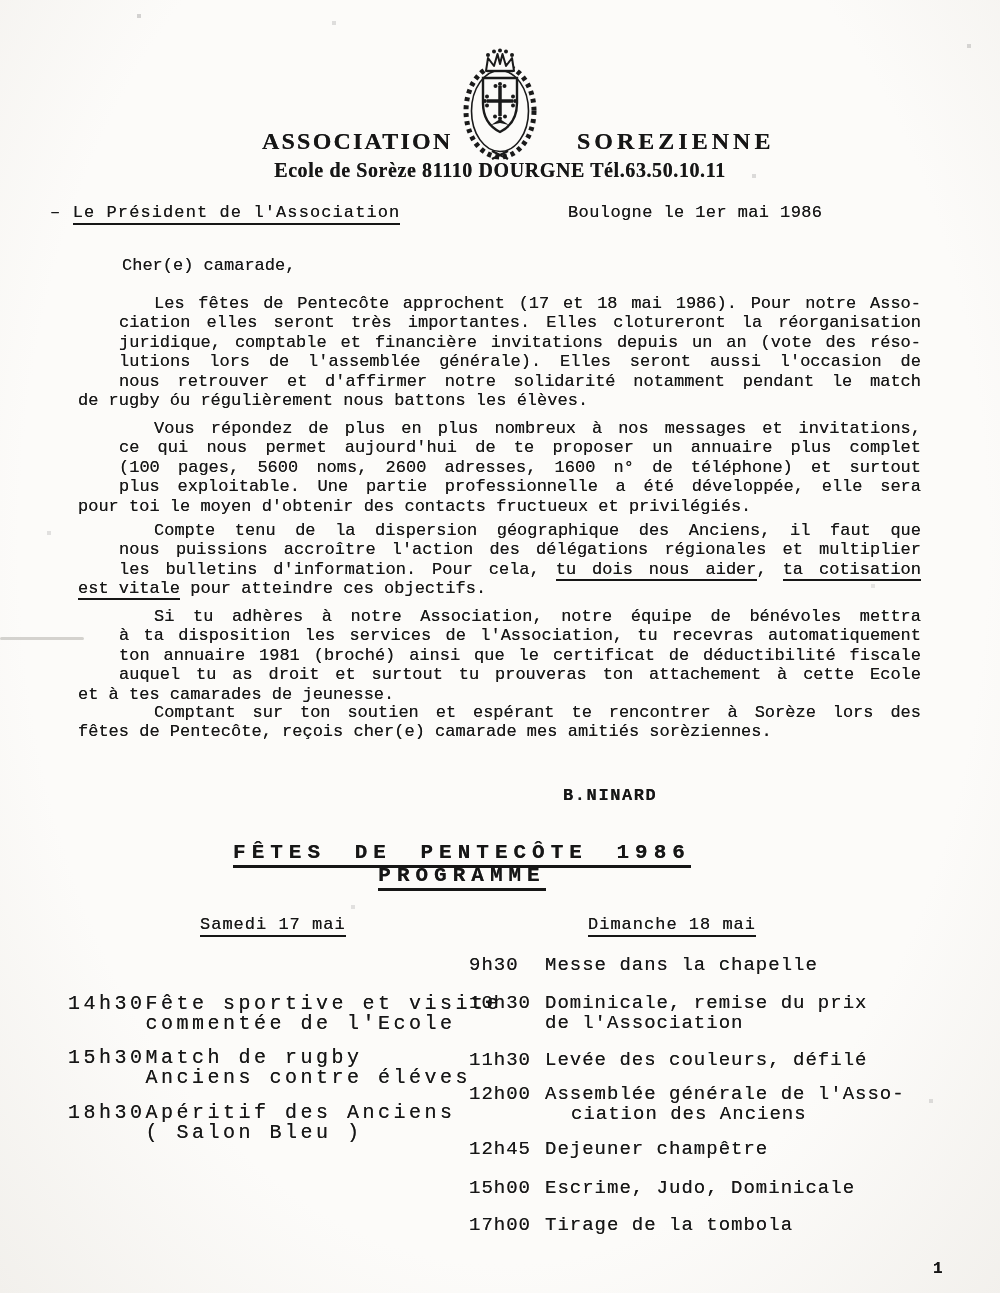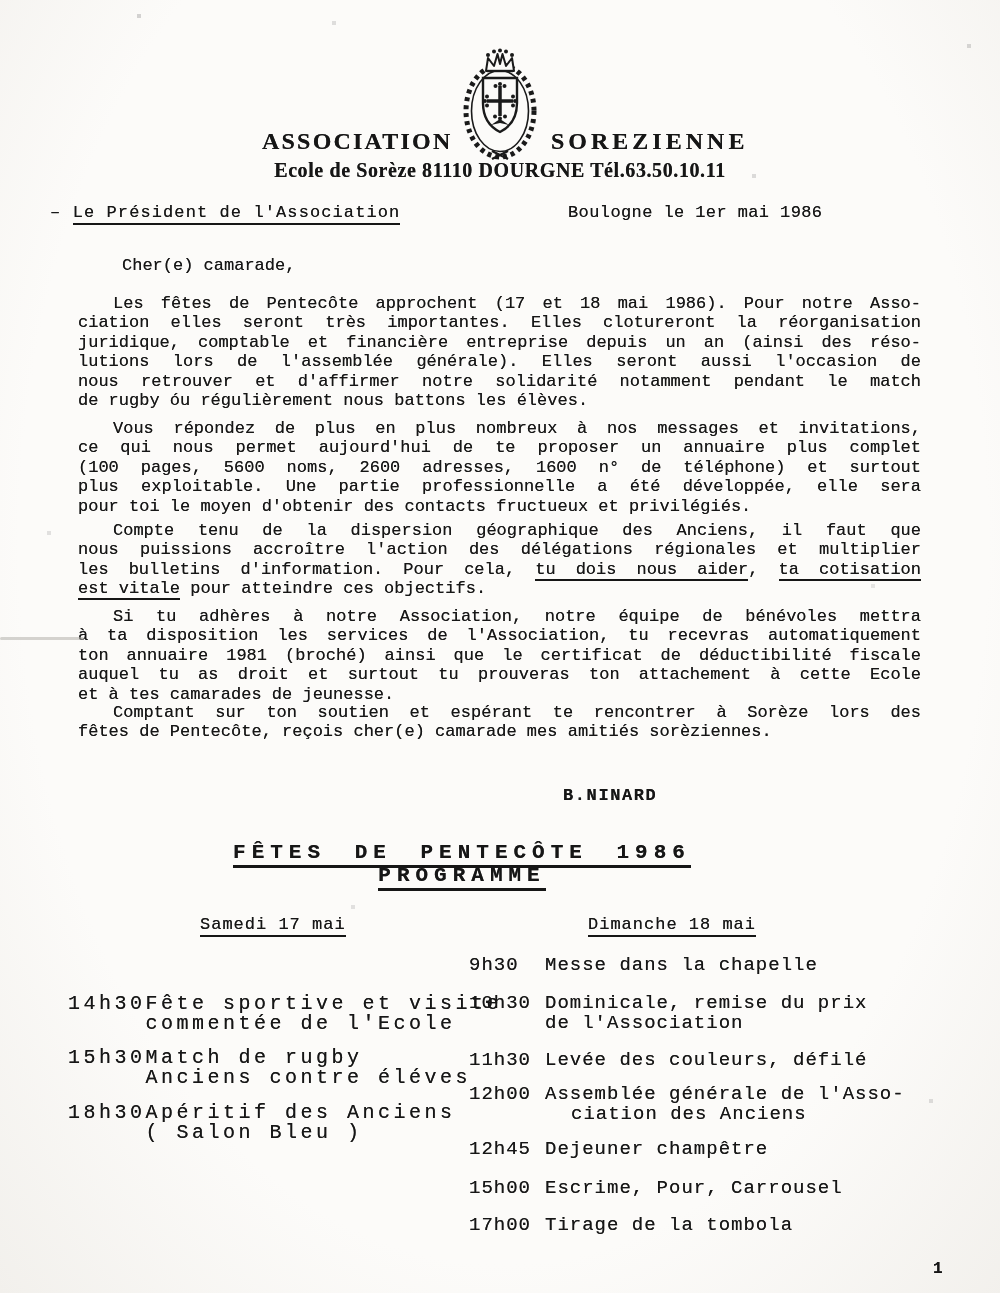--- a/index.html
+++ b/index.html
@@ -8,33 +8,33 @@
     background:radial-gradient(ellipse at 50% 42%, #fcfbf9 68%, #f2f0ec 100%);
     font-family:"Liberation Mono","DejaVu Sans Mono",monospace;
     color:#161616;
     text-shadow:0 0 0.5px rgba(22,22,22,0.75);
     padding-left:7px;
   }
   
   .org{position:absolute;font-family:"Liberation Serif","DejaVu Serif",serif;
        font-weight:bold;font-size:24px;letter-spacing:2.2px;top:128px;}
   .org-left{left:262px;}
-  .org-right{left:551px;letter-spacing:4px;}
+  .org-right{left:577px;letter-spacing:4px;}
   .crest{position:absolute;left:454px;top:45px;}
   .address{position:absolute;left:0;top:159px;width:1000px;text-align:center;
        font-family:"Liberation Serif","DejaVu Serif",serif;font-weight:bold;
        font-size:20px;letter-spacing:0.6px;}
   
   .sender{position:absolute;left:50px;top:203px;font-size:17px;letter-spacing:1.1px;}
   .sender .u{border-bottom:2px solid #161616;padding-bottom:1px;}
   .dateline{position:absolute;left:568px;top:203px;font-size:17px;letter-spacing:0.4px;}
   .salutation{position:absolute;left:122px;top:256px;font-size:17px;}
   .para{position:absolute;left:78px;width:843px;font-size:17px;line-height:19.4px;}
   .p1{top:294px}.p2{top:419px}.p3{top:521px}.p4{top:607px}.p5{top:703px}
-  .jl{text-align:justify;text-align-last:justify;}
+  .jl{text-align:justify;text-align-last:justify;margin-left:41px;}
   .ind{text-indent:35px;}
   .u{border-bottom:2px solid #161616;}
   .signature{position:absolute;left:563px;top:786px;font-size:17px;font-weight:bold;letter-spacing:1.6px;}
   
   .ptitle,.ptitle2{position:absolute;left:12px;width:900px;text-align:center;
        font-weight:bold;font-size:21px;letter-spacing:6px;}
   .ptitle{top:841px;word-spacing:10px;}
   .ptitle2{top:864px;}
   .u3{border-bottom:3px solid #161616;padding-bottom:1px;}
   .colhead{position:absolute;font-size:17px;font-weight:normal;letter-spacing:1px;}
@@ -106,21 +106,21 @@
   </div>
 
   <div class="sender"><span>–</span> <span class="u">Le Président de l'Association</span></div>
   <div class="dateline">Boulogne le 1er mai 1986</div>
 
   <div class="salutation">Cher(e) camarade,</div>
 
   <div class="para p1">
     <div class="jl ind">Les fêtes de Pentecôte approchent (17 et 18 mai 1986). Pour notre Asso-</div>
     <div class="jl">ciation elles seront très importantes. Elles clotureront la réorganisation</div>
-    <div class="jl">juridique, comptable et financière entreprise depuis un an (ainsi des réso-</div>
+    <div class="jl">juridique, comptable et financière invitations depuis un an (vote des réso-</div>
     <div class="jl">lutions lors de l'assemblée générale). Elles seront aussi l'occasion de</div>
     <div class="jl">nous retrouver et d'affirmer notre solidarité notamment pendant le match</div>
     <div>de rugby óu régulièrement nous battons les élèves.</div>
   </div>
 
   <div class="para p2">
     <div class="jl ind">Vous répondez de plus en plus nombreux à nos messages et invitations,</div>
     <div class="jl">ce qui nous permet aujourd'hui de te proposer un annuaire plus complet</div>
     <div class="jl">(100 pages, 5600 noms, 2600 adresses, 1600 n° de téléphone) et surtout</div>
     <div class="jl">plus exploitable. Une partie professionnelle a été développée, elle sera</div>
@@ -205,21 +205,21 @@
   </div>
   <div class="event right-ev ev-d5">
     <span class="time">12h45</span>
     <span>
       <div>Dejeuner champêtre</div>
     </span>
   </div>
   <div class="event right-ev ev-d6">
     <span class="time">15h00</span>
     <span>
-      <div>Escrime, Pour, Carrousel</div>
+      <div>Escrime, Judo, Dominicale</div>
     </span>
   </div>
   <div class="event right-ev ev-d7">
     <span class="time">17h00</span>
     <span>
       <div>Tirage de la tombola</div>
     </span>
   </div>
 
   <div class="pagenum">1</div>

